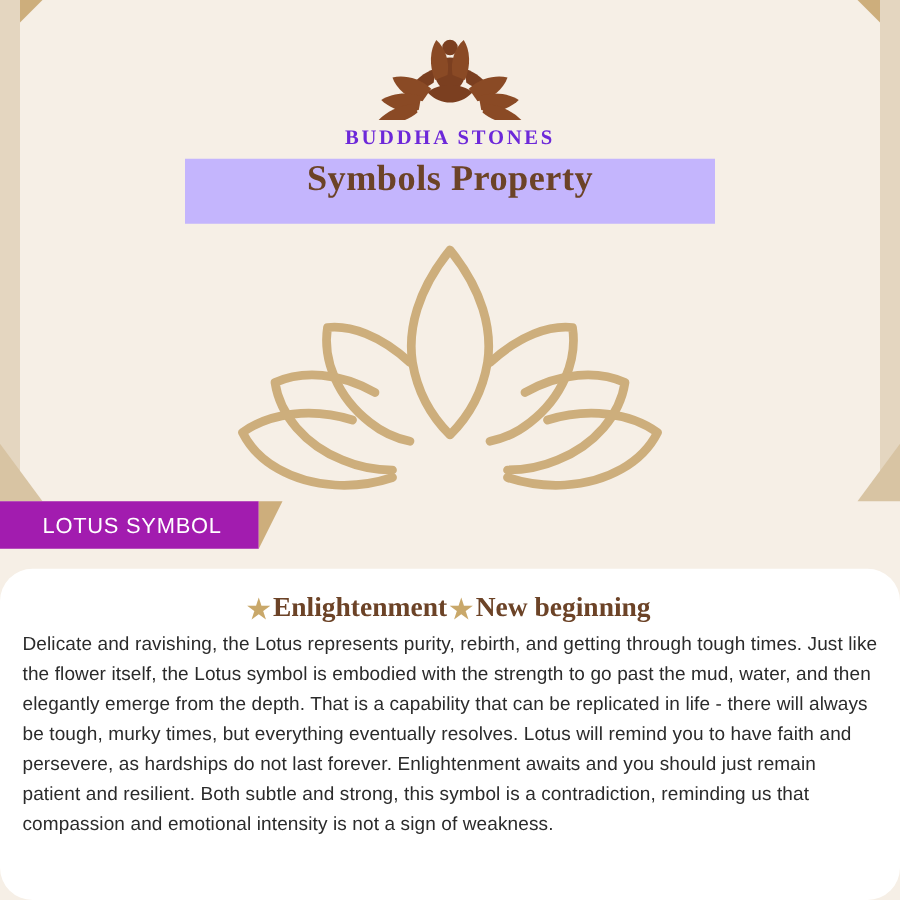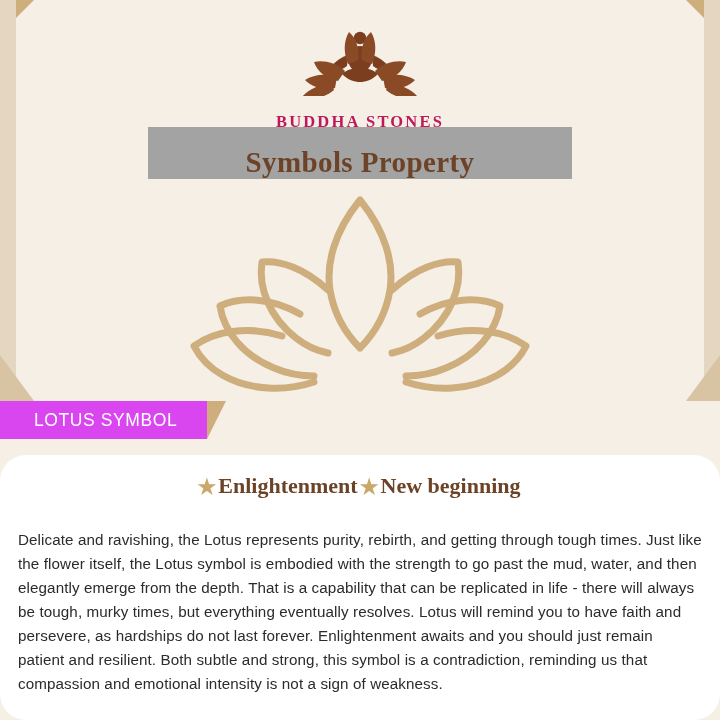--- a/index.html
+++ b/index.html
@@ -70,38 +70,38 @@
     top: 24px;
     left: 0;
     width: 720px;
     text-align: center;
   }
   .logo-mark {
     display: block;
     margin: 0 auto;
   }
   .brand-name {
-    margin-top: 16px;
+    margin-top: 4px;
     font-size: 16.5px;
     letter-spacing: 2.2px;
     font-weight: bold;
-    color: #be185d;
+    color: #6d28d9;
     font-family: "Liberation Serif", serif;
   }
 
   
   .title-bar {
     position: absolute;
     top: 127px;
     left: 148px;
     width: 424px;
     height: 52px;
-    background: #a3a3a3;
+    background: #c4b5fd;
     display: flex;
-    align-items: flex-end;
+    align-items: flex-start;
     justify-content: center;
   }
   .title-text {
     font-family: "Liberation Serif", serif;
     font-weight: bold;
     font-size: 29px;
     color: #6c4327;
     letter-spacing: 0.4px;
   }
 
@@ -113,21 +113,21 @@
     width: 400px;
     height: 210px;
   }
 
   
   .symbol-tag {
     position: absolute;
     left: 0;
     top: 401px;
     height: 38px;
-    background: #d946ef;
+    background: #a21caf;
     padding: 0 30px 0 34px;
     display: flex;
     align-items: center;
     color: #ffffff;
     font-size: 17.5px;
     letter-spacing: 0.6px;
   }
   .symbol-tag::after {
     content: "";
     position: absolute;
@@ -161,21 +161,21 @@
   }
   .headline .star {
     color: #c9a86a;
     font-size: 21px;
     vertical-align: -1px;
   }
   .headline .word {
     padding: 0 2px;
   }
   .paragraph {
-    margin-top: 28px;
+    margin-top: 4px;
     font-size: 15.2px;
     line-height: 24px;
     color: #2b2b2b;
     text-align: left;
     letter-spacing: 0.1px;
   }
 </style>
 </head>
 <body>
 

